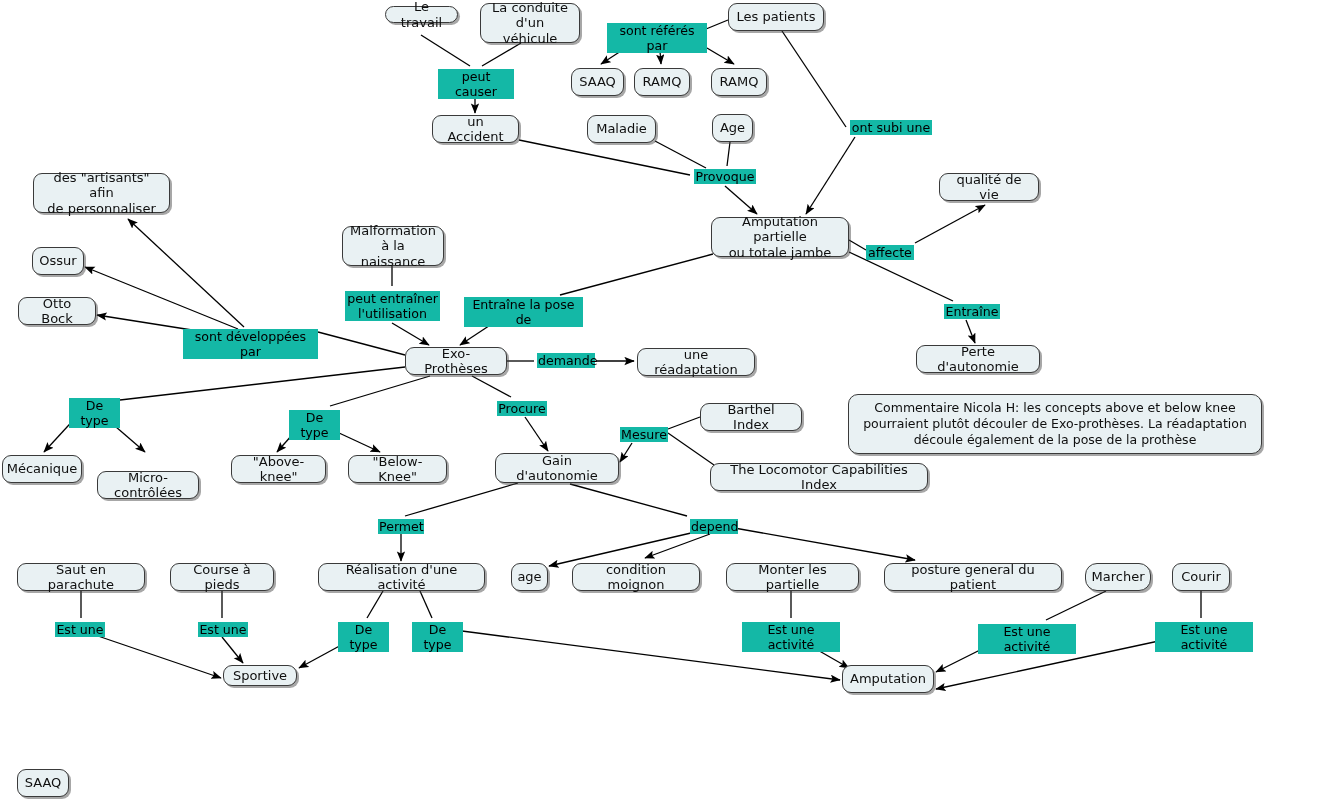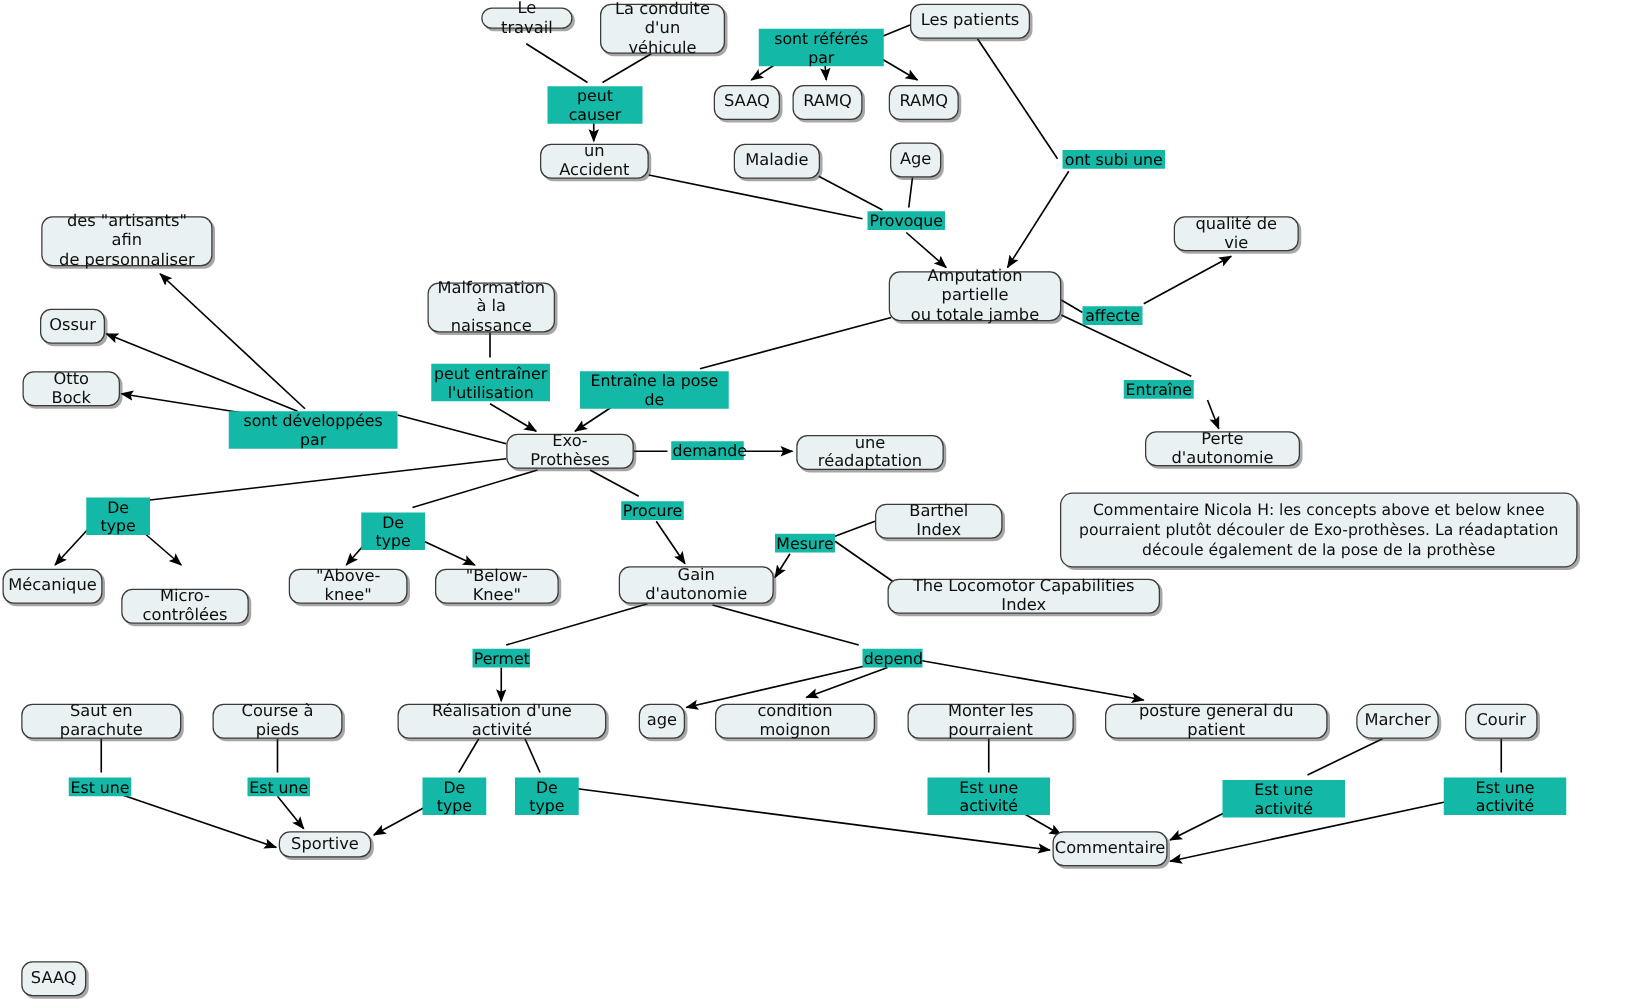--- a/index.html
+++ b/index.html
@@ -163,35 +163,35 @@
       <div class="node" style="left: 231px; top: 455px; width: 95px; height: 28px;">"Above-knee"</div>
       <div class="node" style="left: 348px; top: 455px; width: 99px; height: 28px;">"Below-Knee"</div>
       <div class="node" style="left: 495px; top: 453px; width: 124px; height: 30px;">Gain d'autonomie</div>
       <div class="node" style="left: 700px; top: 403px; width: 102px; height: 28px;">Barthel Index</div>
       <div class="node" style="left: 710px; top: 463px; width: 218px; height: 28px;">The Locomotor Capabilities Index</div>
       <div class="node" style="left: 17px; top: 563px; width: 128px; height: 28px;">Saut en parachute</div>
       <div class="node" style="left: 170px; top: 563px; width: 104px; height: 28px;">Course à pieds</div>
       <div class="node" style="left: 318px; top: 563px; width: 167px; height: 28px;">Réalisation d'une activité</div>
       <div class="node" style="left: 511px; top: 563px; width: 37px; height: 28px;">age</div>
       <div class="node" style="left: 572px; top: 563px; width: 128px; height: 28px;">condition moignon</div>
-      <div class="node" style="left: 726px; top: 563px; width: 133px; height: 28px;">Monter les pourraient</div>
+      <div class="node" style="left: 726px; top: 563px; width: 133px; height: 28px;">Monter les partielle</div>
       <div class="node" style="left: 884px; top: 563px; width: 178px; height: 28px;">posture general du patient</div>
       <div class="node" style="left: 1085px; top: 563px; width: 66px; height: 28px; border-radius: 12px;">Marcher</div>
       <div class="node" style="left: 1172px; top: 563px; width: 58px; height: 28px;">Courir</div>
       <div class="node" style="left: 223px; top: 665px; width: 74px; height: 21px;">Sportive</div>
-      <div class="node" style="left: 842px; top: 665px; width: 92px; height: 28px;">Commentaire</div>
+      <div class="node" style="left: 842px; top: 665px; width: 92px; height: 28px;">Amputation</div>
       <div class="node" style="left: 17px; top: 769px; width: 52px; height: 28px;">SAAQ</div>
     </div>
   <div id="label-layer">
       <div class="link-label" style="left: 438px; top: 69px; width: 74px;">peut causer</div>
       <div class="link-label" style="left: 607px; top: 23px; width: 98px;">sont référés par</div>
       <div class="link-label" style="left: 850px; top: 120px; width: 80px;">ont subi une</div>
       <div class="link-label" style="left: 694px; top: 169px; width: 60px;">Provoque</div>
       <div class="link-label" style="left: 866px; top: 245px; width: 46px;">affecte</div>
-      <div class="link-label" style="left: 899px; top: 304px; width: 54px;">Entraîne</div>
+      <div class="link-label" style="left: 944px; top: 304px; width: 54px;">Entraîne</div>
       <div class="link-label" style="left: 183px; top: 329px; width: 133px;">sont développées par</div>
       <div class="link-label" style="left: 345px; top: 291px; width: 93px;">peut entraîner
 l'utilisation</div>
       <div class="link-label" style="left: 464px; top: 297px; width: 117px;">Entraîne la pose de</div>
       <div class="link-label" style="left: 537px; top: 353px; width: 56px;">demande</div>
       <div class="link-label" style="left: 69px; top: 398px; width: 49px;">De type</div>
       <div class="link-label" style="left: 289px; top: 410px; width: 49px;">De type</div>
       <div class="link-label" style="left: 497px; top: 401px; width: 48px;">Procure</div>
       <div class="link-label" style="left: 620px; top: 427px; width: 46px;">Mesure</div>
       <div class="link-label" style="left: 378px; top: 519px; width: 44px;">Permet</div>

